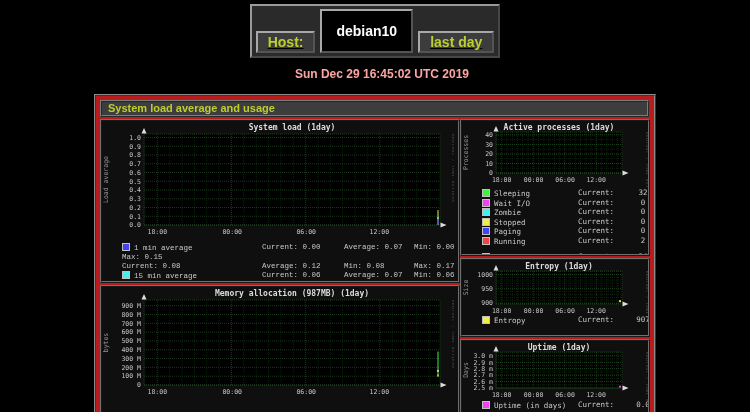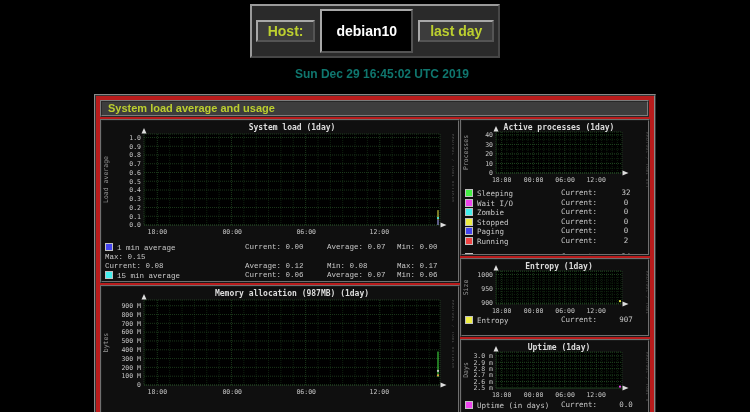--- a/index.html
+++ b/index.html
@@ -1,42 +1,42 @@
 <!DOCTYPE html>
 <html style="--accent: #BCCF2F;"><head>
 <meta charset="utf-8">
 <style>
   html,body{margin:0;padding:0;background:#000;}
   body{width:750px;height:412px;overflow:hidden;font-family:"Liberation Sans",sans-serif;}
   .topwrap{text-align:center;}
-  .host-frame{display:inline-flex;gap:5px;align-items:center;margin-top:4px;
-    border:2px outset #9a9a9a;background:#2a2a2a;padding:3px 4px;}
+  .host-frame{display:inline-flex;gap:5px;align-items:flex-end;margin-top:4px;
+    border:2px outset #9a9a9a;background:#2a2a2a;padding:3px 4px;text-decoration:underline;}
   .hb-btn{display:inline-block;border:2px outset #a8a8a8;background:#3c3c3c;
     color:var(--accent,#BCCF2F);font-weight:bold;font-size:14px;padding:1px 10px;cursor:pointer;}
   .hb-host{display:inline-block;border:2px outset #a8a8a8;background:#000;
     color:#fff;font-weight:bold;font-size:14px;padding:12px 14px;cursor:pointer;}
-  .date-line{margin-top:9px;color:#0f766e;font-weight:bold;font-size:12px;padding-left:14px;}
+  .date-line{margin-top:9px;color:#fca5a5;font-weight:bold;font-size:12px;padding-left:14px;}
   .main-frame{position:relative;width:558px;height:330px;margin:13px auto 0;
     border:2px ridge #8a8a8a;background:#b91c1c;}
   .section-title{position:absolute;left:4px;top:4px;width:539px;height:13px;
     border:2px ridge #7c7c7c;background:#3d3d3d;color:var(--accent,#BCCF2F);
     font-weight:bold;font-size:11px;line-height:13px;padding-left:6px;}
   .panel{position:absolute;border:2px ridge #6f6f6f;background:#0f0f0f;overflow:hidden;}
   #p-load{left:4px;top:23px;width:356px;height:160px;}
   #p-mem{left:4px;top:189px;width:356px;height:133px;}
   #p-proc{left:364px;top:23px;width:186px;height:133px;}
   #p-ent{left:364px;top:162px;width:186px;height:75px;}
   #p-upt{left:364px;top:243px;width:186px;height:79px;}
   svg.graph{display:block;}
   svg text{font-family:"DejaVu Sans Mono",monospace;}
   svg .tick{font-size:6.5px;fill:#c6c6c6;}
   svg .gtitle{font-size:8px;font-weight:bold;fill:#dcdcdc;}
   svg .ylab{font-size:6.5px;fill:#989898;}
   svg .wm{font-size:4.2px;fill:#4f4f4f;letter-spacing:0.6px;}
-  .legend{color:#c8c8c8;font-family:"DejaVu Sans Mono",monospace;font-size:7.5px;padding-left:3px;}
+  .legend{color:#c8c8c8;font-family:"DejaVu Sans Mono",monospace;font-size:7.5px;padding-left:20px;}
   .legend i{display:inline-block;width:6px;height:6px;border:1px solid #c0c0c0;
     margin-right:4px;vertical-align:-1px;}
   .lg-trow{display:grid;grid-template-columns:140px 82px 70px 62px;line-height:9px;font-family:Liberation Mono, monospace;}
   .lg-row{display:grid;grid-template-columns:96px 48px 34px;line-height:8.5px;}
   .lg-row .vv{text-align:center;}
   .lg-inline{display:flex;gap:13px;line-height:10px;}
 </style>
 </head>
 <body>
 

